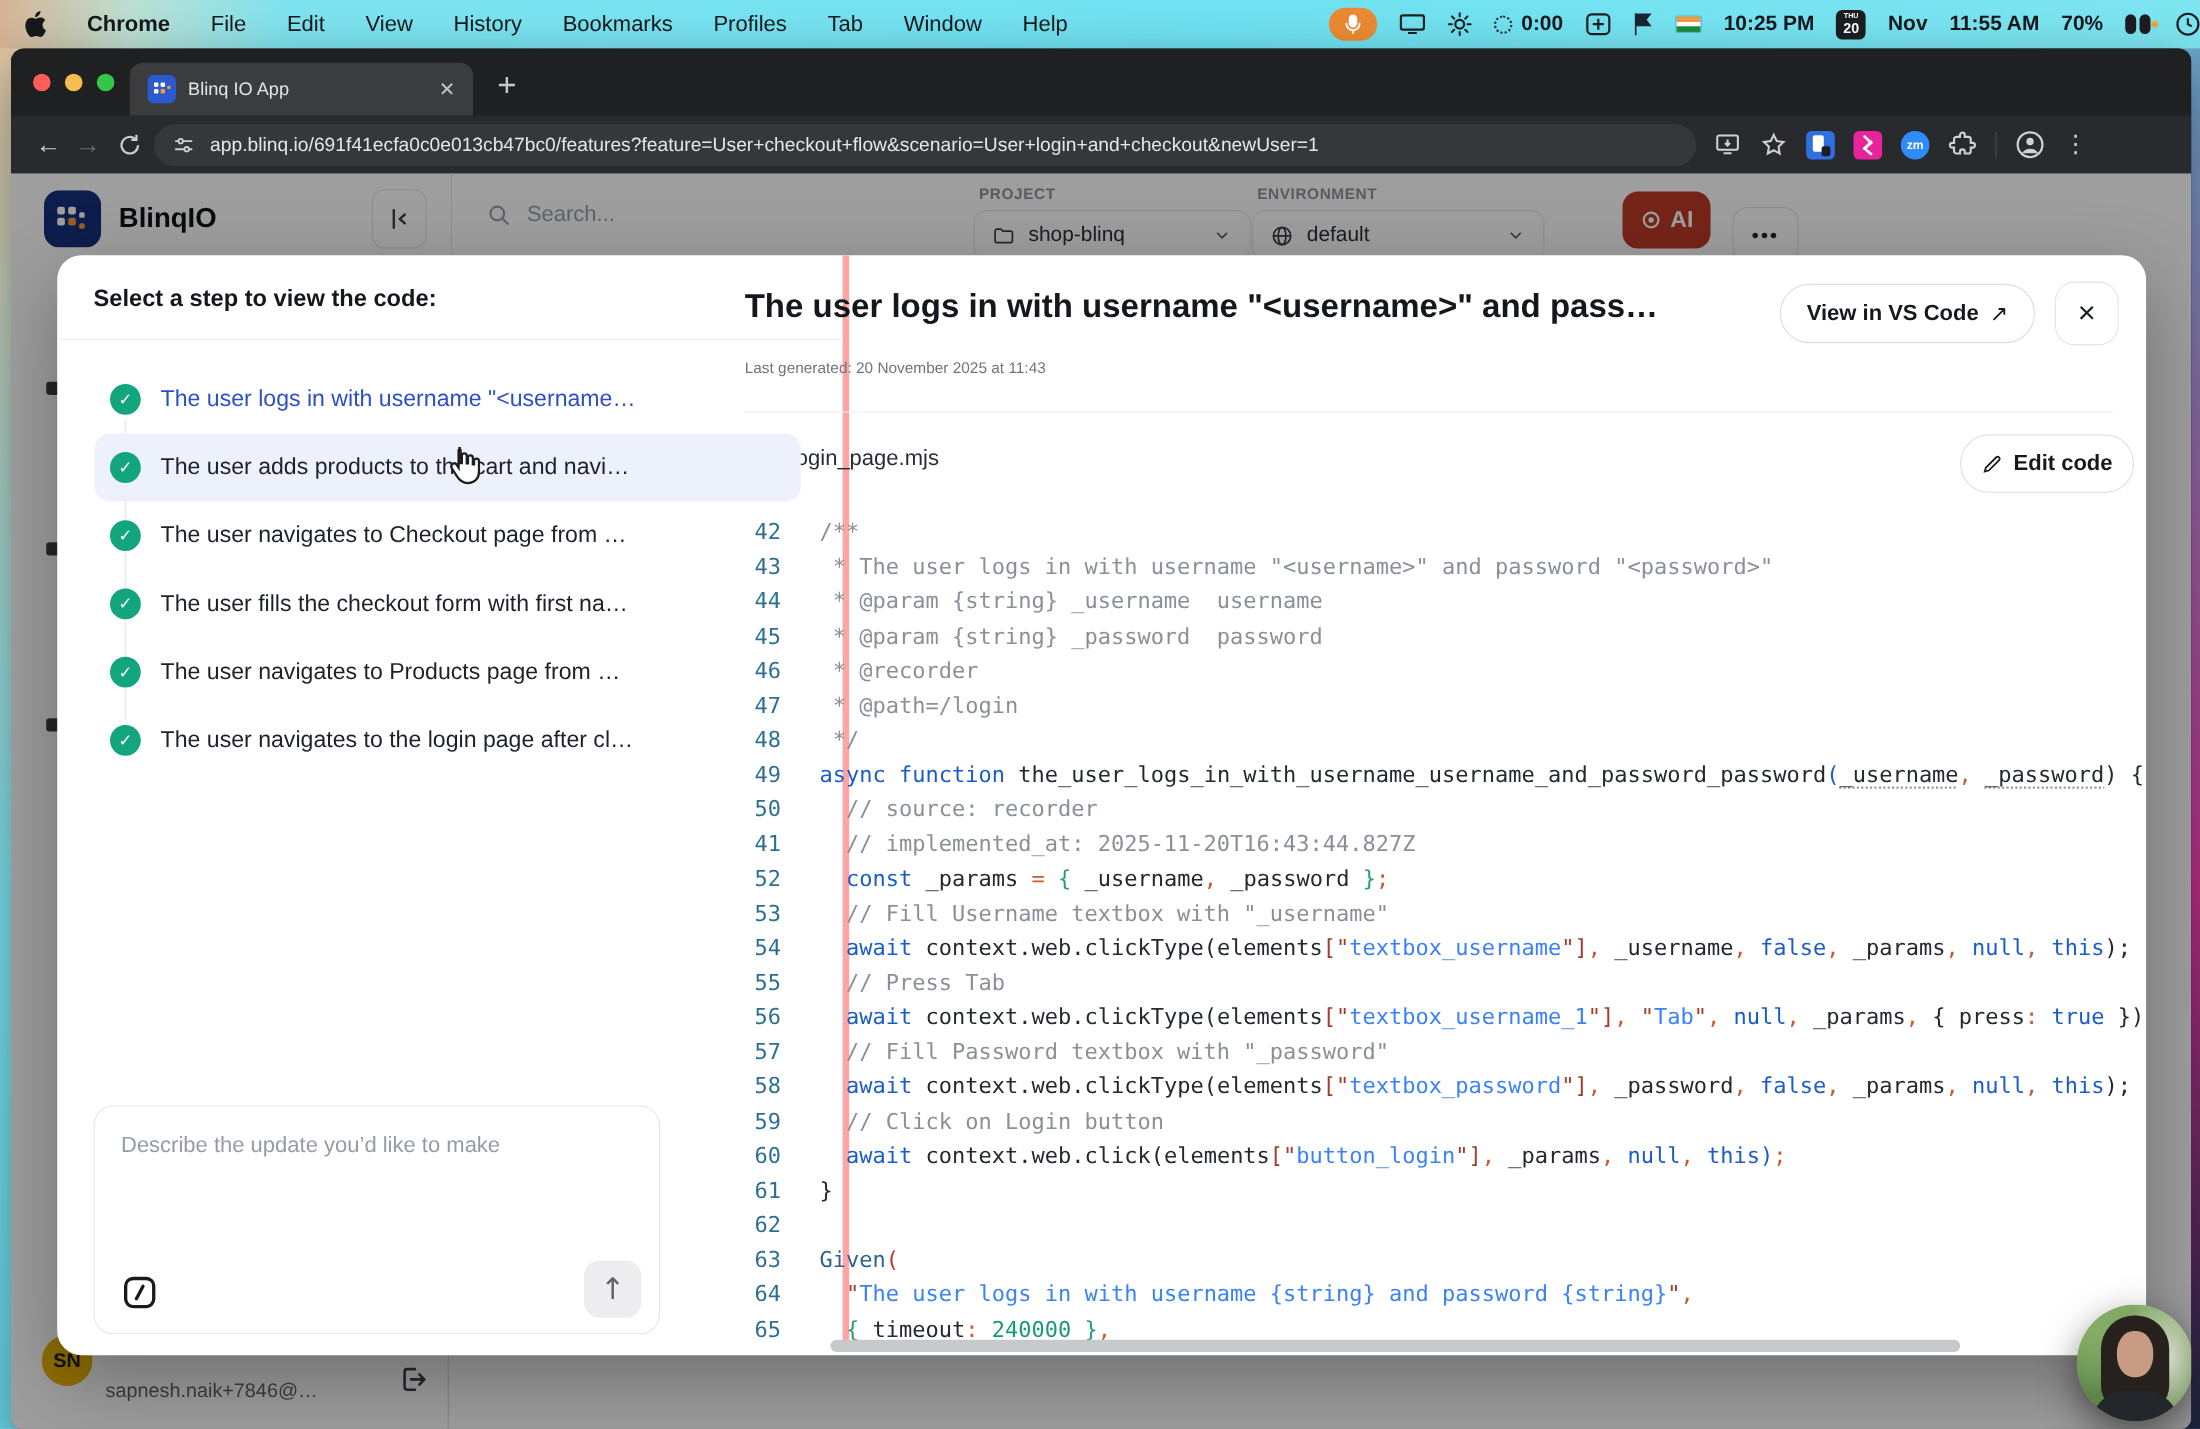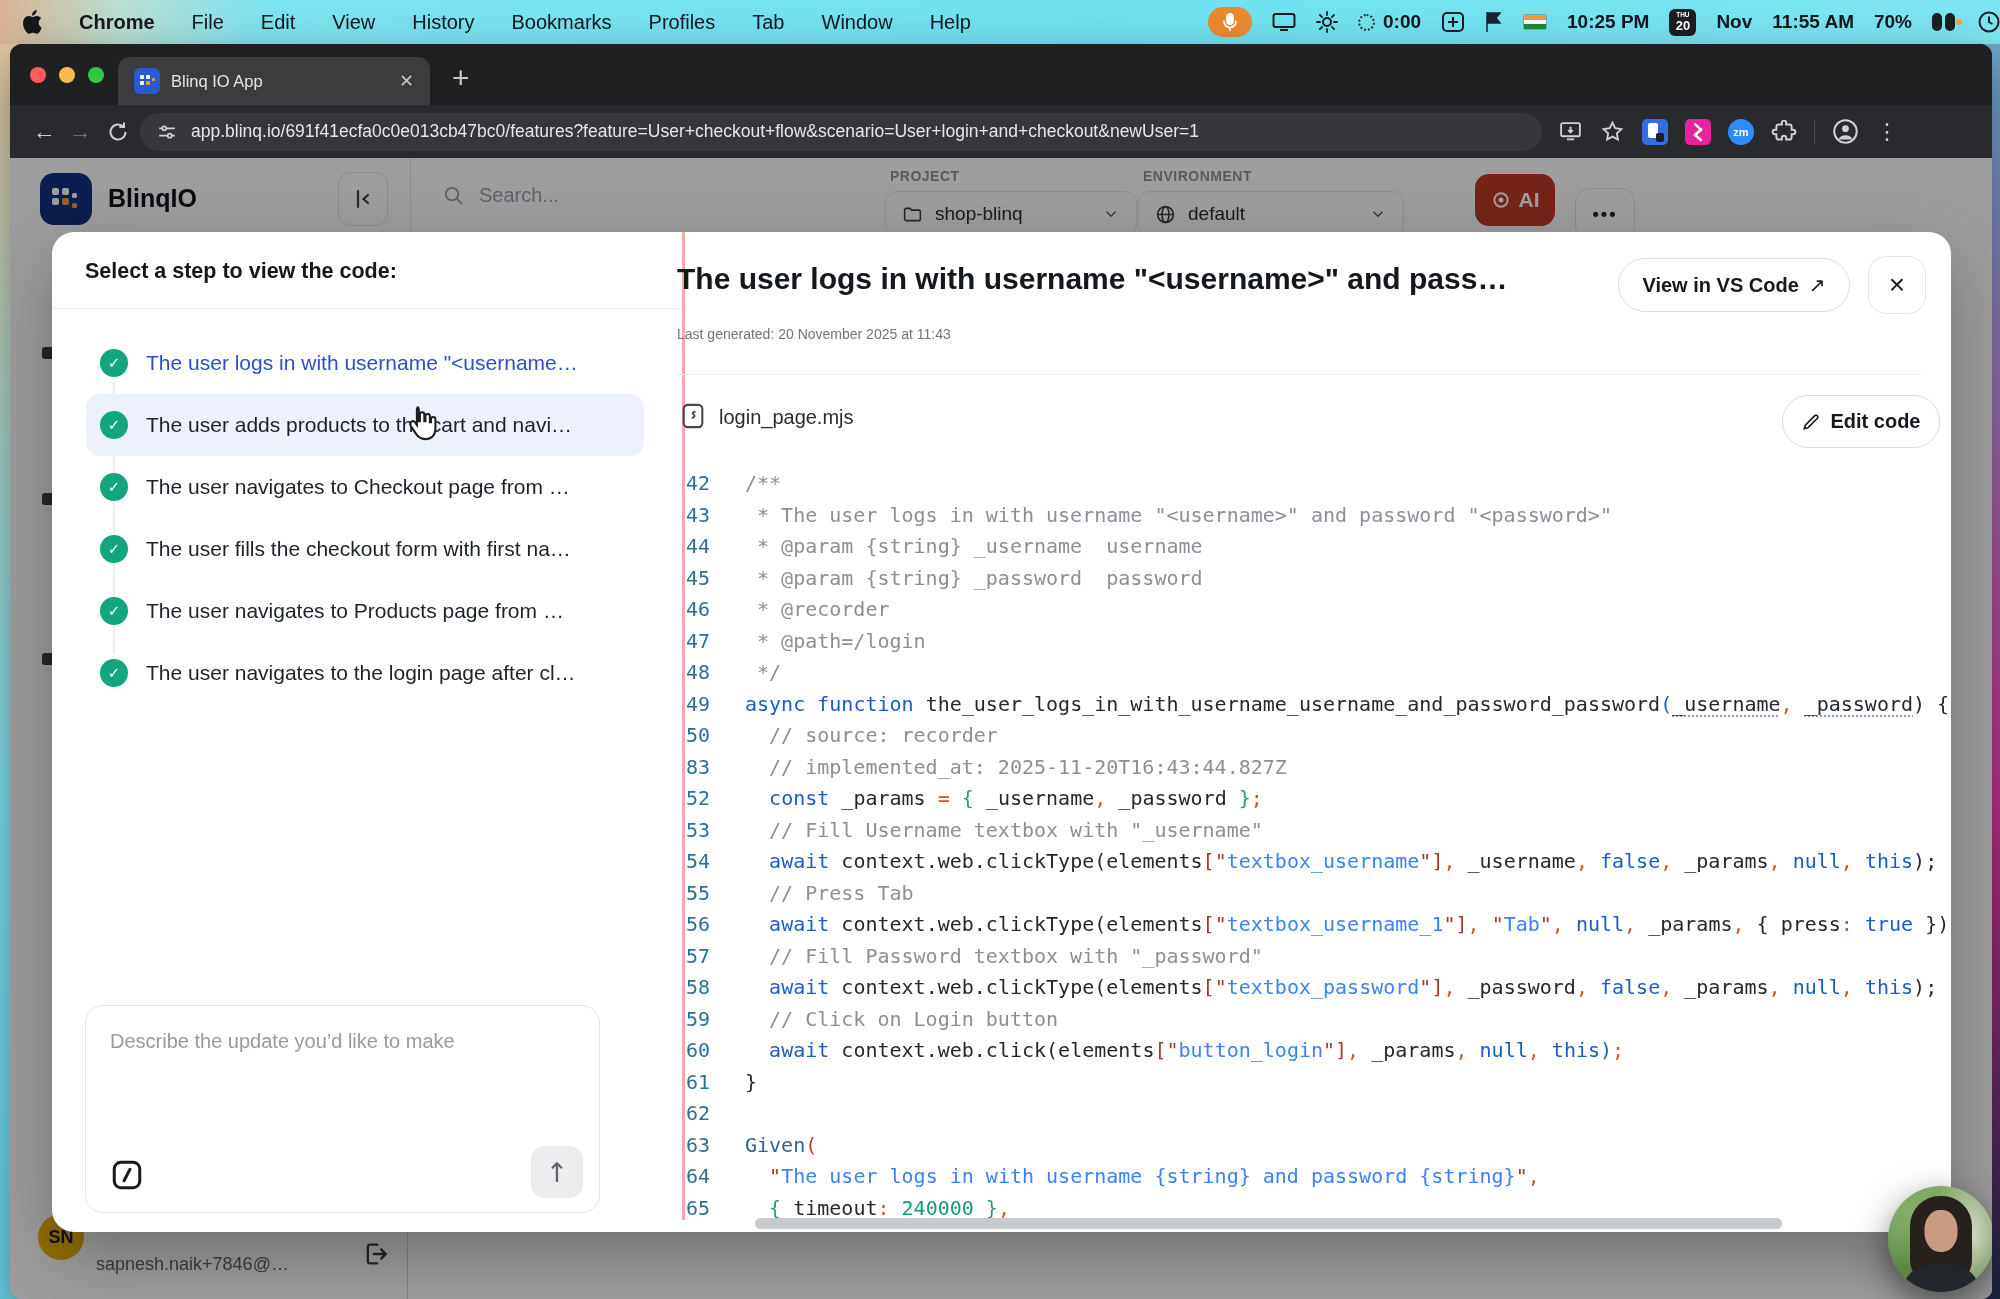--- a/index.html
+++ b/index.html
@@ -83,21 +83,21 @@
   .sn-name { position:absolute; left:86px; top:1043px; font-size:20px; font-weight:700; color:#15181c; }
   .sn-email { position:absolute; left:86px; top:1096px; font-size:18px; color:#5f6570; }
   .logout { position:absolute; left:352px; top:1082px; }
   .foot-vdiv { position:absolute; left:397px; top:1074px; bottom:0; width:1px; background:#d6d8da; }
 
   .dim { position:absolute; inset:0; background:rgba(0,0,0,.38); z-index:5; }
 
   
   .modal { position:absolute; left:42px; top:74px; width:1899px; height:1000px; background:#fff; border-radius:22px;
     box-shadow:0 24px 70px rgba(0,0,0,.30); z-index:10; overflow:hidden; }
-  .m-left { position:absolute; left:0; top:0; width:633px; bottom:12px; border-right:3px solid #fca5a5; }
+  .m-left { position:absolute; left:0; top:0; width:720px; bottom:12px; border-right:6px solid #fca5a5; }
   .m-left h2 { position:absolute; left:33px; top:27px; font-size:21.5px; font-weight:700; color:#14171c; }
   .m-left .hdiv { position:absolute; left:0; right:0; top:76px; height:1px; background:#eceef0; }
   .connector { position:absolute; left:61px; top:150px; width:2px; height:272px; background:#eceef1; }
   .steps { position:absolute; left:0; right:0; top:100px; }
   .step { position:relative; height:62px; display:flex; align-items:center; margin:0 38px 0 34px; border-radius:14px; padding-left:14px; z-index:1; }
   .step.hover { background:#edf1fb; }
   .check { width:28px; height:28px; border-radius:50%; background:#12a57e; color:#fff; display:flex; align-items:center;
     justify-content:center; font-size:15px; font-weight:700; flex:none; font-family:"DejaVu Sans", sans-serif; }
   .step .lab { margin-left:18px; font-size:21px; font-weight:500; color:#1d222a; white-space:nowrap; overflow:hidden; }
   .step.selected .lab { color:#2e4fc8; }
@@ -452,21 +452,21 @@
           <div class="code" id="code-lines">
               <div class="cl"><span class="ln">42</span><span class="lc"><span class="cm">/**</span></span></div>
               <div class="cl"><span class="ln">43</span><span class="lc"><span class="cm"> * The user logs in with username "&lt;username&gt;" and password "&lt;password&gt;"</span></span></div>
               <div class="cl"><span class="ln">44</span><span class="lc"><span class="cm"> * @param {string} _username  username</span></span></div>
               <div class="cl"><span class="ln">45</span><span class="lc"><span class="cm"> * @param {string} _password  password</span></span></div>
               <div class="cl"><span class="ln">46</span><span class="lc"><span class="cm"> * @recorder</span></span></div>
               <div class="cl"><span class="ln">47</span><span class="lc"><span class="cm"> * @path=/login</span></span></div>
               <div class="cl"><span class="ln">48</span><span class="lc"><span class="cm"> */</span></span></div>
               <div class="cl"><span class="ln">49</span><span class="lc"><span class="kw">async</span><span class="pl"> </span><span class="kw">function</span><span class="pl"> the_user_logs_in_with_username_username_and_password_password</span><span class="pb">(</span><span class="sq">_username</span><span class="pu">,</span><span class="pl"> </span><span class="sq">_password</span><span class="pl">) {</span></span></div>
               <div class="cl"><span class="ln">50</span><span class="lc"><span class="cm">  // source: recorder</span></span></div>
-              <div class="cl"><span class="ln">83</span><span class="lc"><span class="cm">  // implemented_at: 2025-11-20T16:43:44.827Z</span></span></div>
+              <div class="cl"><span class="ln">41</span><span class="lc"><span class="cm">  // implemented_at: 2025-11-20T16:43:44.827Z</span></span></div>
               <div class="cl"><span class="ln">52</span><span class="lc"><span class="pl">  </span><span class="kw">const</span><span class="pl"> _params </span><span class="pu">=</span><span class="pl"> </span><span class="brc">{</span><span class="pl"> _username</span><span class="pu">,</span><span class="pl"> _password </span><span class="brc">}</span><span class="pu">;</span></span></div>
               <div class="cl"><span class="ln">53</span><span class="lc"><span class="cm">  // Fill Username textbox with "_username"</span></span></div>
               <div class="cl"><span class="ln">54</span><span class="lc"><span class="pl">  </span><span class="kw">await</span><span class="pl"> context.web.clickType(elements</span><span class="br">[</span><span class="qt">"</span><span class="st">textbox_username</span><span class="qt">"</span><span class="br">]</span><span class="pu">,</span><span class="pl"> _username</span><span class="pu">,</span><span class="kw"> false</span><span class="pu">,</span><span class="pl"> _params</span><span class="pu">,</span><span class="kw"> null</span><span class="pu">,</span><span class="kw"> this</span><span class="pl">);</span></span></div>
               <div class="cl"><span class="ln">55</span><span class="lc"><span class="cm">  // Press Tab</span></span></div>
               <div class="cl"><span class="ln">56</span><span class="lc"><span class="pl">  </span><span class="kw">await</span><span class="pl"> context.web.clickType(elements</span><span class="br">[</span><span class="qt">"</span><span class="st">textbox_username_1</span><span class="qt">"</span><span class="br">]</span><span class="pu">,</span><span class="pl"> </span><span class="qt">"</span><span class="st">Tab</span><span class="qt">"</span><span class="pu">,</span><span class="kw"> null</span><span class="pu">,</span><span class="pl"> _params</span><span class="pu">,</span><span class="pl"> { press</span><span class="pu">:</span><span class="kw"> true</span><span class="pl"> })</span></span></div>
               <div class="cl"><span class="ln">57</span><span class="lc"><span class="cm">  // Fill Password textbox with "_password"</span></span></div>
               <div class="cl"><span class="ln">58</span><span class="lc"><span class="pl">  </span><span class="kw">await</span><span class="pl"> context.web.clickType(elements</span><span class="br">[</span><span class="qt">"</span><span class="st">textbox_password</span><span class="qt">"</span><span class="br">]</span><span class="pu">,</span><span class="pl"> _password</span><span class="pu">,</span><span class="kw"> false</span><span class="pu">,</span><span class="pl"> _params</span><span class="pu">,</span><span class="kw"> null</span><span class="pu">,</span><span class="kw"> this</span><span class="pl">);</span></span></div>
               <div class="cl"><span class="ln">59</span><span class="lc"><span class="cm">  // Click on Login button</span></span></div>
               <div class="cl"><span class="ln">60</span><span class="lc"><span class="pl">  </span><span class="kw">await</span><span class="pl"> context.web.click(elements</span><span class="br">[</span><span class="qt">"</span><span class="st">button_login</span><span class="qt">"</span><span class="br">]</span><span class="pu">,</span><span class="pl"> _params</span><span class="pu">,</span><span class="kw"> null</span><span class="pu">,</span><span class="kw"> this</span><span class="pb">)</span><span class="pu">;</span></span></div>
               <div class="cl"><span class="ln">61</span><span class="lc"><span class="pl">}</span></span></div>

